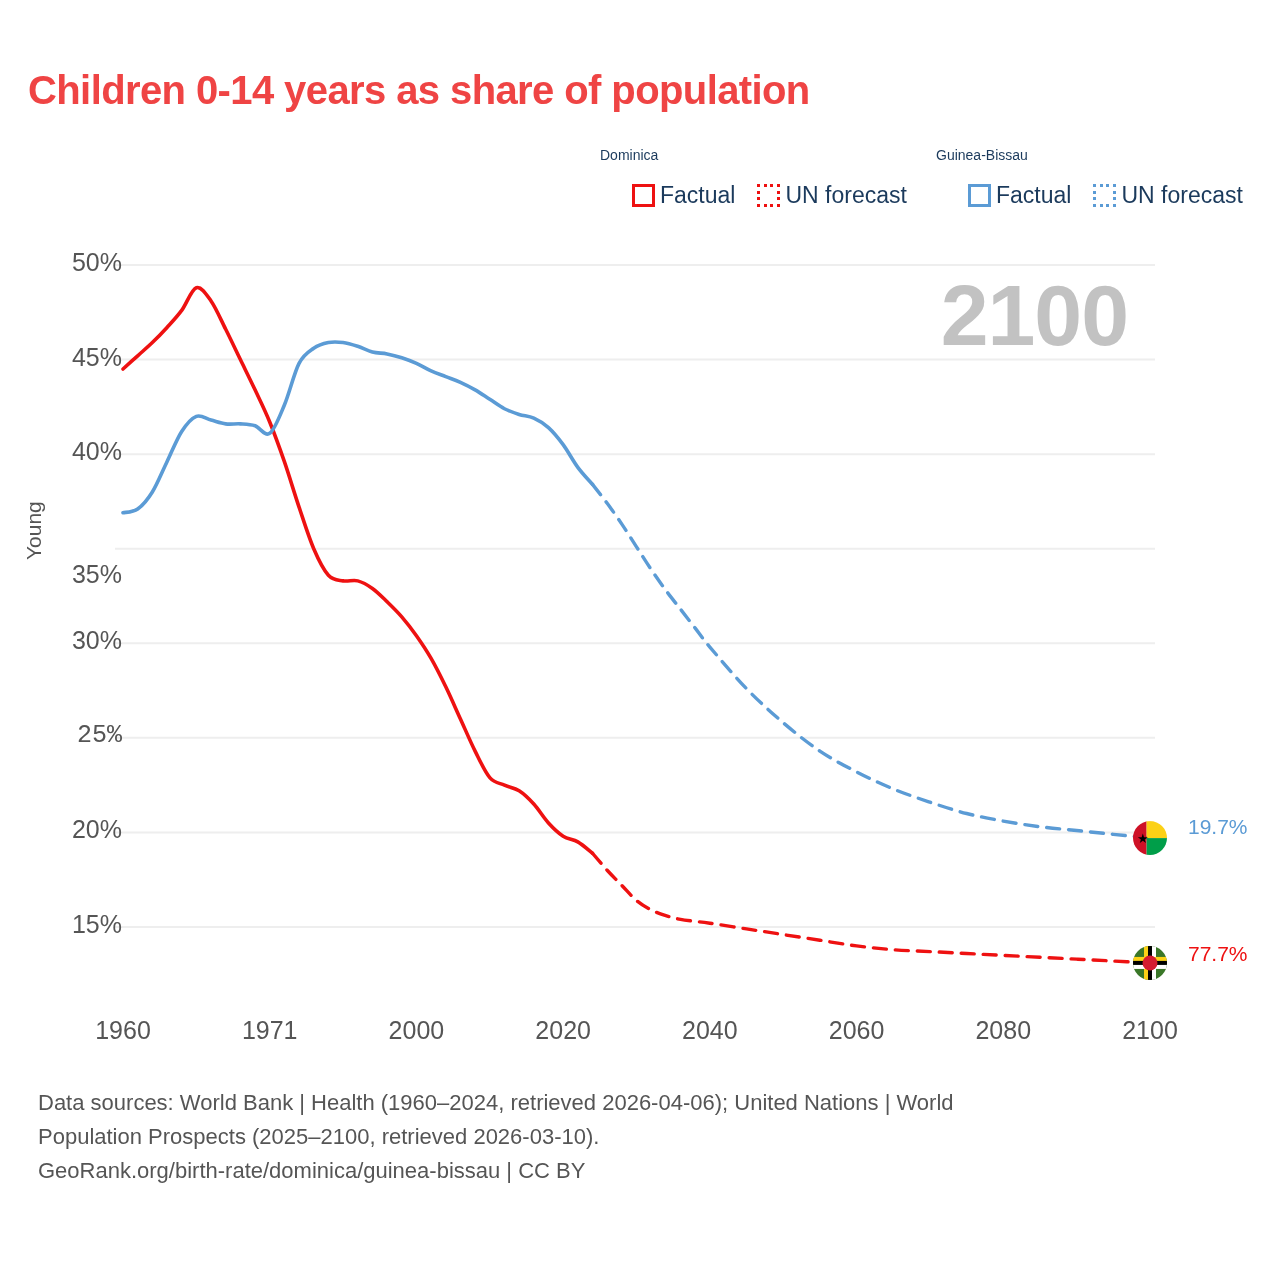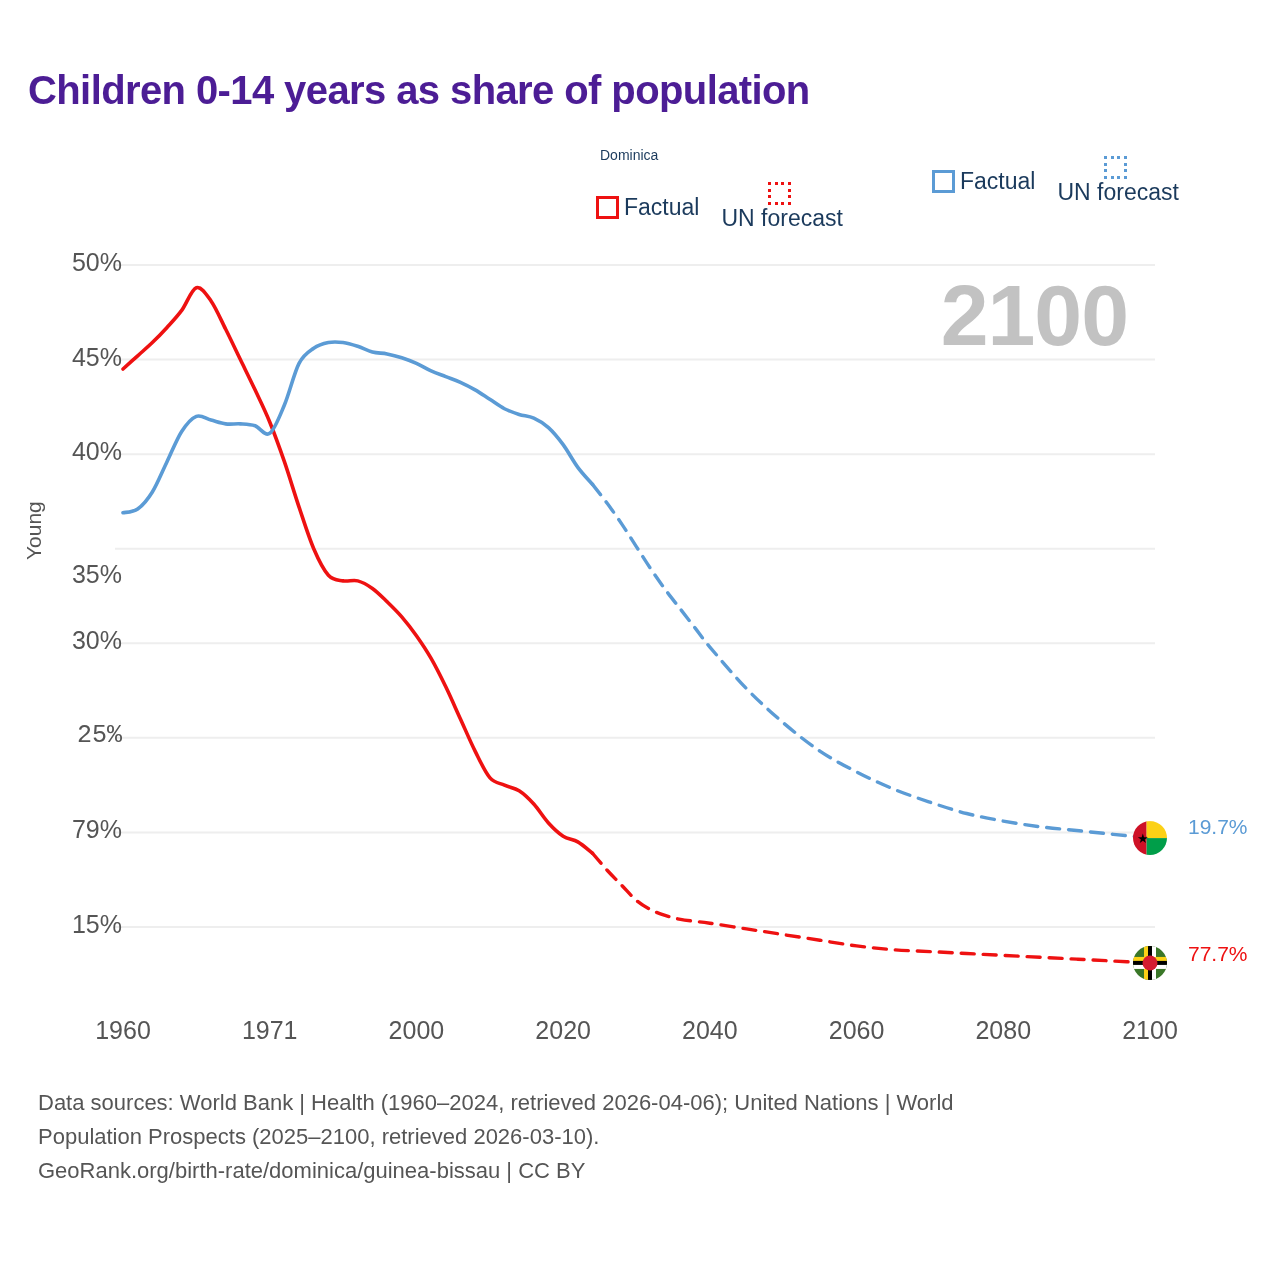--- a/index.html
+++ b/index.html
@@ -21,21 +21,21 @@
   }
 
   
   .chart-title {
     position: absolute;
     left: 28px;
     top: 68px;
     font-size: 40px;
     font-weight: bold;
     letter-spacing: -0.6px;
-    color: #4c1d95;
+    color: #ef4444;
     white-space: nowrap;
   }
 
   
   .legend {
     position: absolute;
     left: 596px;
     top: 142px;
     width: 660px;
     height: 80px;
@@ -53,26 +53,27 @@
     line-height: 26px;
     white-space: nowrap;
     padding-left: 4px;
   }
   .legend-row {
     display: flex;
     align-items: center;
     margin-top: 14px;
     gap: 0px;
     white-space: nowrap;
+    margin-left: 36px;
   }
   .legend-entry {
     display: flex;
     align-items: center;
   }
-  .legend-entry + .legend-entry { margin-left: 22px; flex-direction: column; }
+  .legend-entry + .legend-entry { margin-left: 22px; }
   .swatch {
     width: 23px;
     height: 23px;
     box-sizing: border-box;
     margin-right: 5px;
     flex: none;
   }
   .swatch.solid  { border: 3px solid currentColor; }
   .swatch.dotted { border: 3px dotted currentColor; }
   .legend-label {
@@ -168,20 +169,21 @@
           <span class="legend-label">Factual</span>
         </div>
         <div class="legend-entry red">
           <span class="swatch dotted"></span>
           <span class="legend-label">UN forecast</span>
         </div>
       </div>
     </div>
 
     <div class="legend-group g1">
+      <div class="legend-country">Guinea-Bissau</div>
       <div class="legend-row">
         <div class="legend-entry blue">
           <span class="swatch solid"></span>
           <span class="legend-label">Factual</span>
         </div>
         <div class="legend-entry blue">
           <span class="swatch dotted"></span>
           <span class="legend-label">UN forecast</span>
         </div>
       </div>
@@ -234,21 +236,21 @@
               <rect x="1146.6" y="821.1028571428571" width="34" height="17" fill="#fcd116"></rect>
               <rect x="1146.6" y="838.1028571428571" width="34" height="17" fill="#009e49"></rect>
               <text x="1142.86" y="843.1028571428571" text-anchor="middle" font-size="13" fill="#000000">★</text>
             </g>
           </g>
         </g>
     </svg>
 
     <div id="yticks">
         <div class="ytick" style="top: 910px;">15%</div>
-        <div class="ytick" style="top: 815.429px;">79%</div>
+        <div class="ytick" style="top: 815.429px;">20%</div>
         <div class="ytick" style="top: 720.857px; font-family: Liberation Mono, monospace;">25%</div>
         <div class="ytick" style="top: 626.286px;">30%</div>
         <div class="ytick" style="top: 531.714px; margin-top: 28px;">35%</div>
         <div class="ytick" style="top: 437.143px;">40%</div>
         <div class="ytick" style="top: 342.571px;">45%</div>
         <div class="ytick" style="top: 248px;">50%</div>
       </div>
     <div id="xticks">
         <div class="xtick" style="left: 123px;">1960</div>
         <div class="xtick" style="left: 269.714px;">1971</div>

